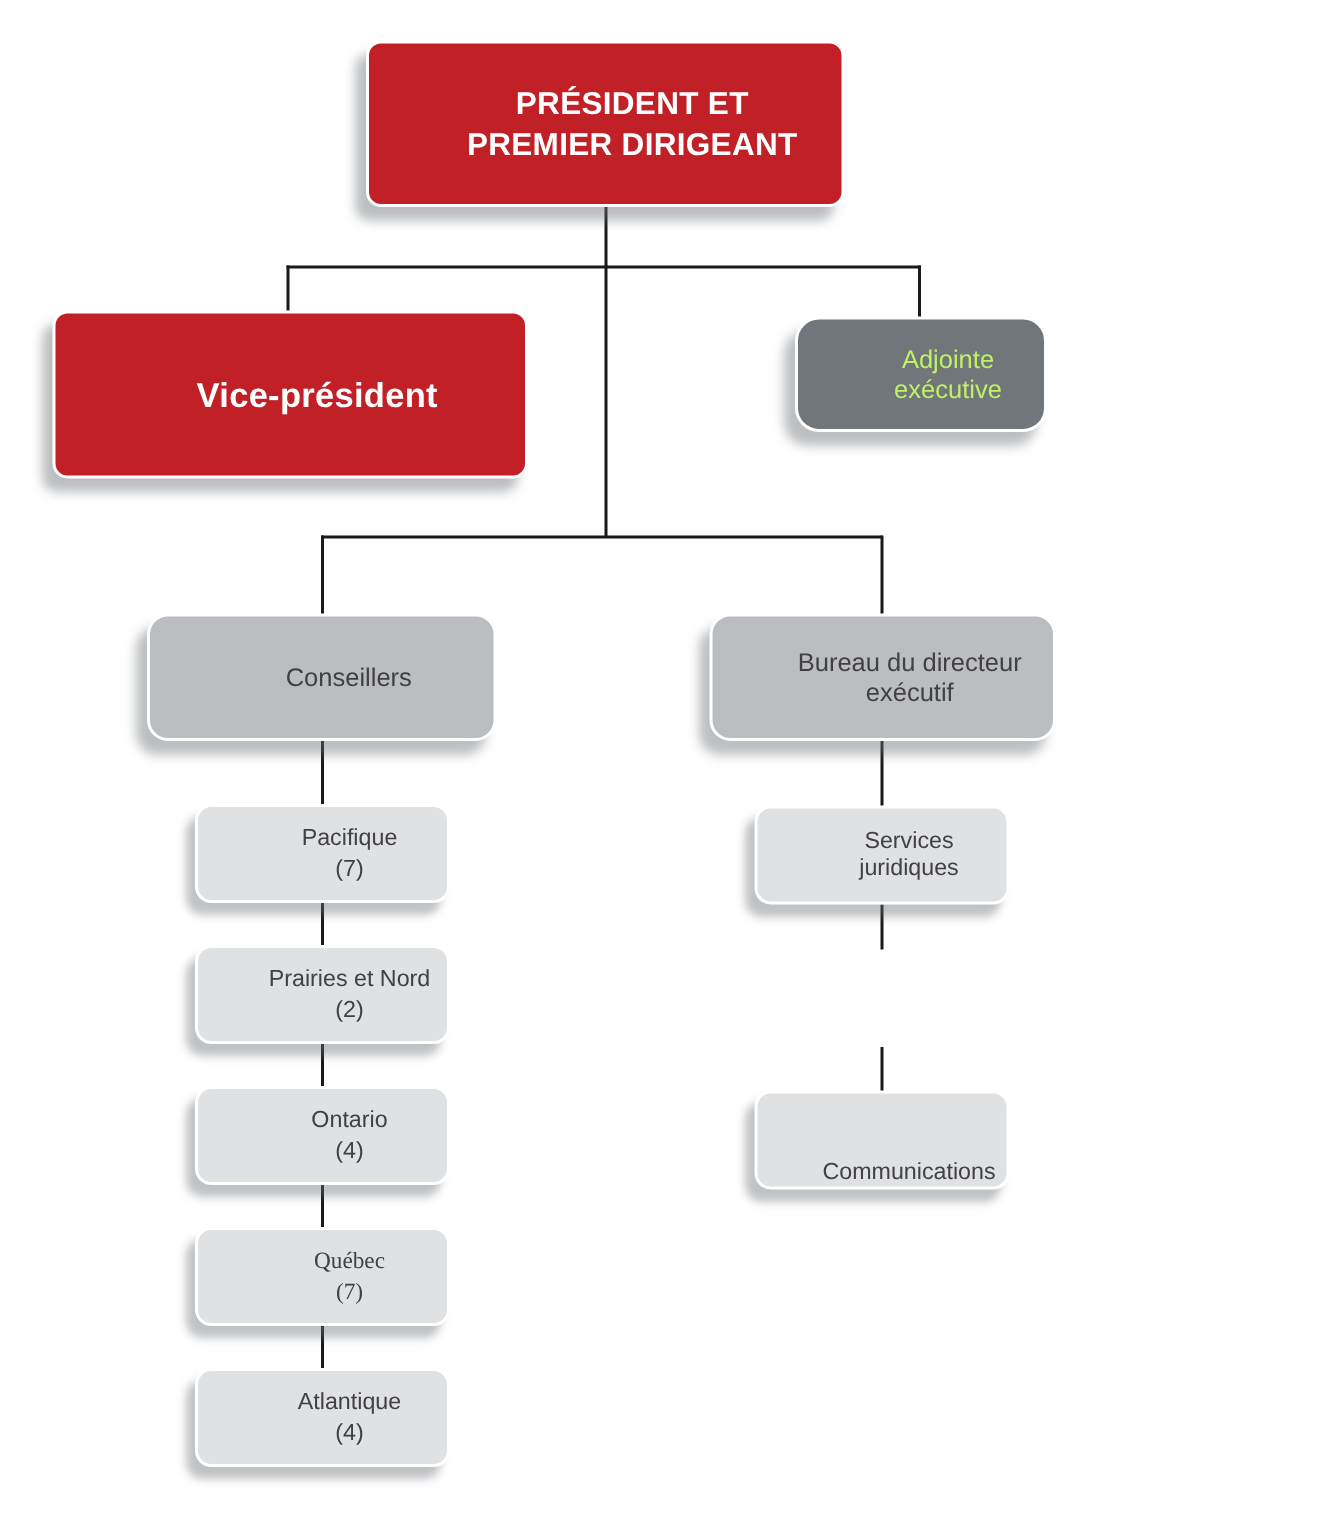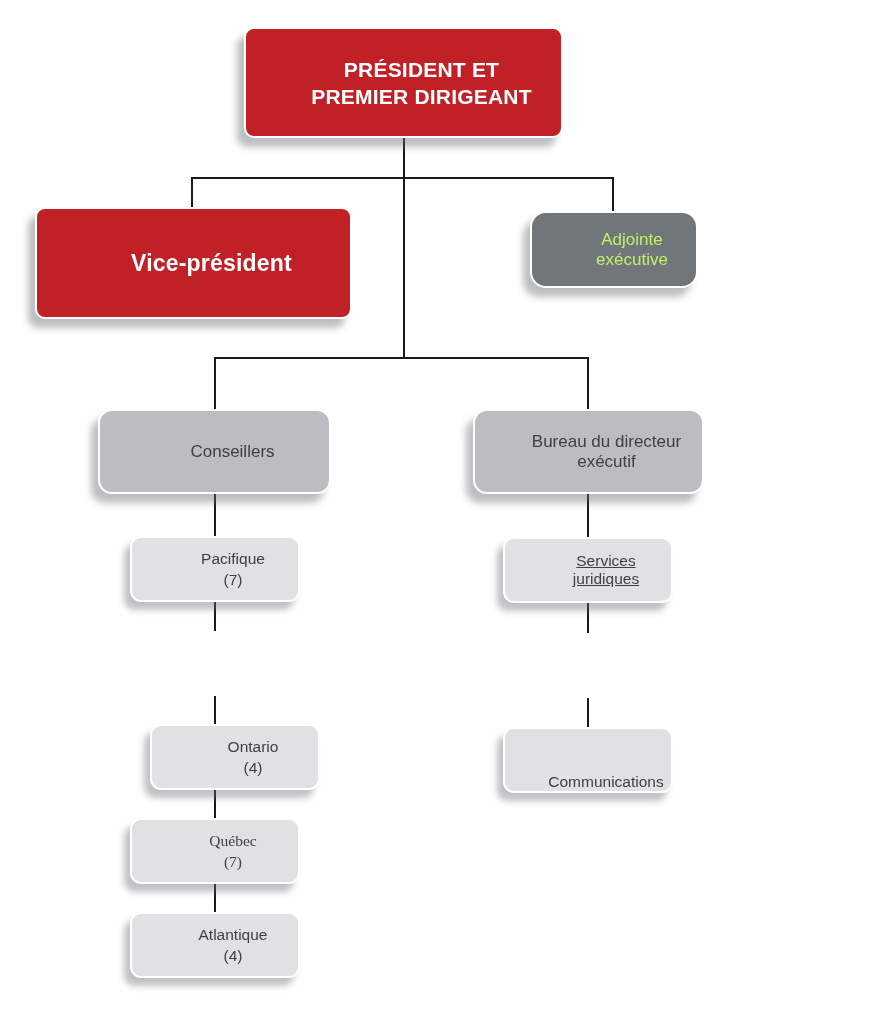--- a/index.html
+++ b/index.html
@@ -61,26 +61,26 @@
   
   #president   { left: 244px; top: 27px;  width: 319px; height: 111px; font-size: 21px; line-height: 27px; }
   #vice        { left: 35px;  top: 207px; width: 317px; height: 112px; font-size: 23px; text-align: center; }
   #adjointe    { left: 530px; top: 211px; width: 168px; height: 77px;  font-size: 17px; }
   #conseillers { left: 98px;  top: 409px; width: 233px; height: 85px;  font-size: 17px; }
   #bureau      { left: 473px; top: 409px; width: 231px; height: 85px;  font-size: 17px; }
 
   .region  { left: 130px; width: 170px; height: 66px; font-size: 15.5px; line-height: 21px; }
   #region-0 { top: 536px; }
   #region-1 { top: 630px; }
-  #region-2 { top: 724px; margin-left: 20px; }
+  #region-2 { top: 724px; }
   #region-3 { top: 818px; font-family: Liberation Serif, serif; }
   #region-4 { top: 912px; text-align: center; }
 
   .service { left: 503px; width: 170px; height: 66px; font-size: 15.5px; }
-  #service-0 { top: 537px; text-decoration: underline; }
+  #service-0 { top: 537px; }
   #service-1 { top: 632px; }
   #service-2 { top: 727px; justify-content: flex-end; }
 
   
   #c-top-v      { left: 403px; top: 138px; height: 40px; }
   #c-h1         { left: 191px; top: 177px; width: 423px; }
   #c-left1-v    { left: 191px; top: 177px; height: 31px; }
   #c-right1-v   { left: 612px; top: 177px; height: 35px; }
   #c-mid-v      { left: 403px; top: 177px; height: 181px; }
   #c-h2         { left: 214px; top: 357px; width: 374px; }
@@ -137,20 +137,24 @@
   </div>
 
   <div class="node node-midgray" id="bureau">
     <span>Bureau du directeur exécutif</span>
   </div>
 
   <div class="node node-lightgray region" id="region-0">
     <span>Pacifique</span>
     <span>(7)</span>
   </div>
+  <div class="node node-lightgray region" id="region-1">
+    <span>Prairies et Nord</span>
+    <span>(2)</span>
+  </div>
   <div class="node node-lightgray region" id="region-2">
     <span>Ontario</span>
     <span>(4)</span>
   </div>
   <div class="node node-lightgray region" id="region-3">
     <span>Québec</span>
     <span>(7)</span>
   </div>
   <div class="node node-lightgray region" id="region-4">
     <span>Atlantique</span>

